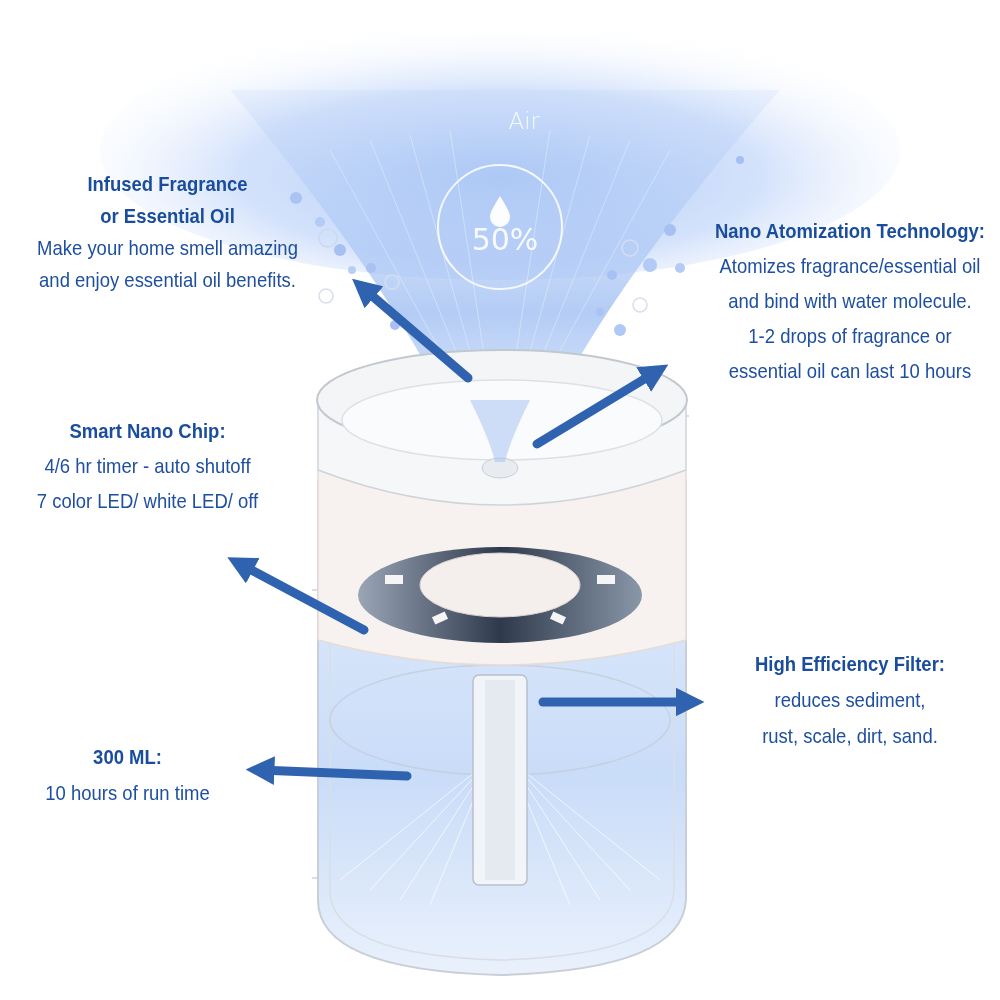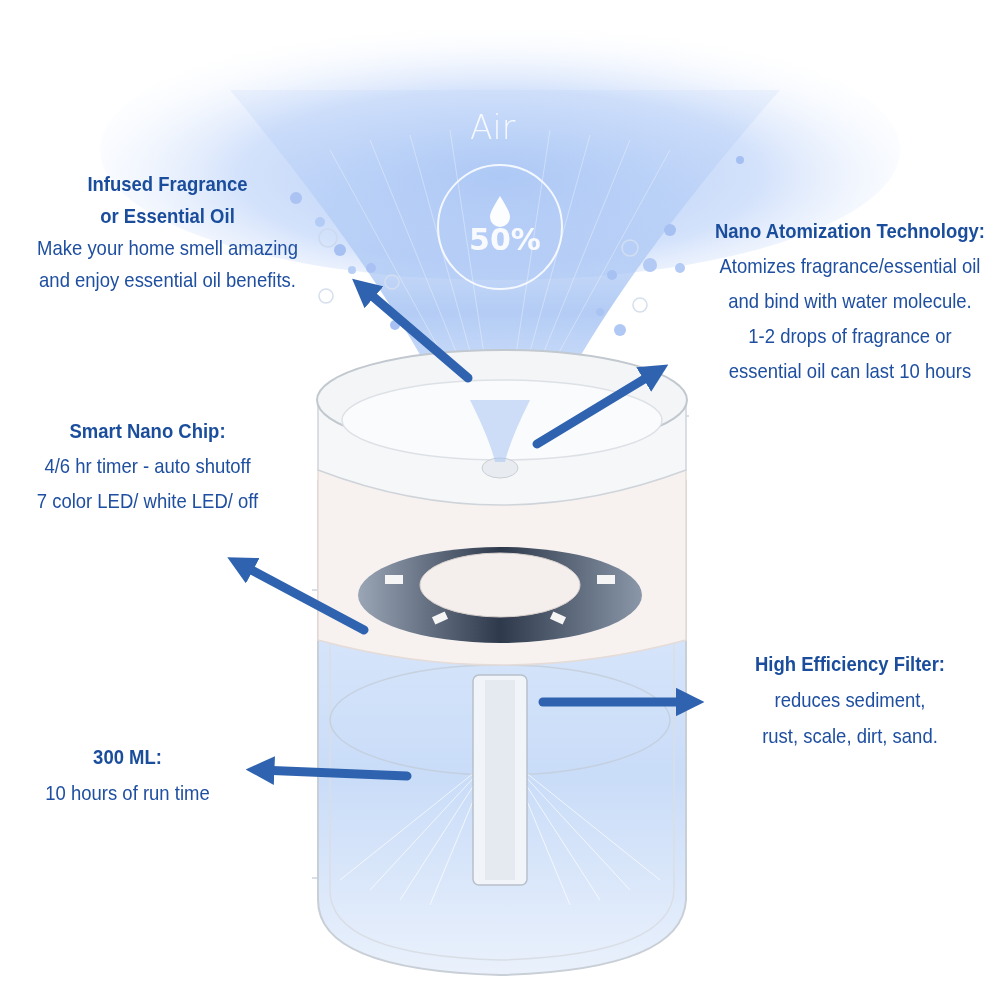--- a/index.html
+++ b/index.html
@@ -3,24 +3,24 @@
 <meta charset="utf-8">
 <style>
   html, body { margin:0; padding:0; }
   body { width:1000px; height:1000px; position:relative; overflow:hidden; background:#ffffff;
          font-family:"Liberation Sans", sans-serif; }
   .canvas { position:absolute; left:0; top:0; width:1000px; height:1000px; }
   .label { position:absolute; text-align:center; color:#1f4fa0; font-size:21px; line-height:32px;
            font-family:"Liberation Sans", sans-serif; transform:scaleX(0.88); transform-origin:center top; }
   .label .title { font-weight:bold; color:#1a4d9c; }
   .label div { white-space:nowrap; }
-  .air-text { position:absolute; left:470px; top:108px; width:70px; text-align:left; color:rgba(255,255,255,0.85);
-              font-size:33px; font-family:"DejaVu Sans", sans-serif; font-weight:200; }
+  .air-text { position:absolute; left:470px; top:108px; width:70px; text-align:right; color:rgba(255,255,255,0.85);
+              font-size:23px; font-family:"DejaVu Sans", sans-serif; font-weight:200; }
   .pct-text { position:absolute; left:450px; top:222px; width:110px; text-align:center; color:rgba(255,255,255,0.9);
-              font-size:30px; font-family:"DejaVu Sans", sans-serif; font-weight:700; }
+              font-size:30px; font-family:"DejaVu Sans", sans-serif; font-weight:400; }
   .watermark { position:absolute; left:350px; top:722px; width:300px; text-align:center;
                color:rgba(160,175,200,0.35); font-size:34px; letter-spacing:3px;
                font-family:"DejaVu Sans", sans-serif; }
 </style>
 </head>
 <body>
 
 <div class="canvas">
 
   <svg width="1000" height="1000" viewBox="0 0 1000 1000" style="position:absolute;left:0;top:0;">

